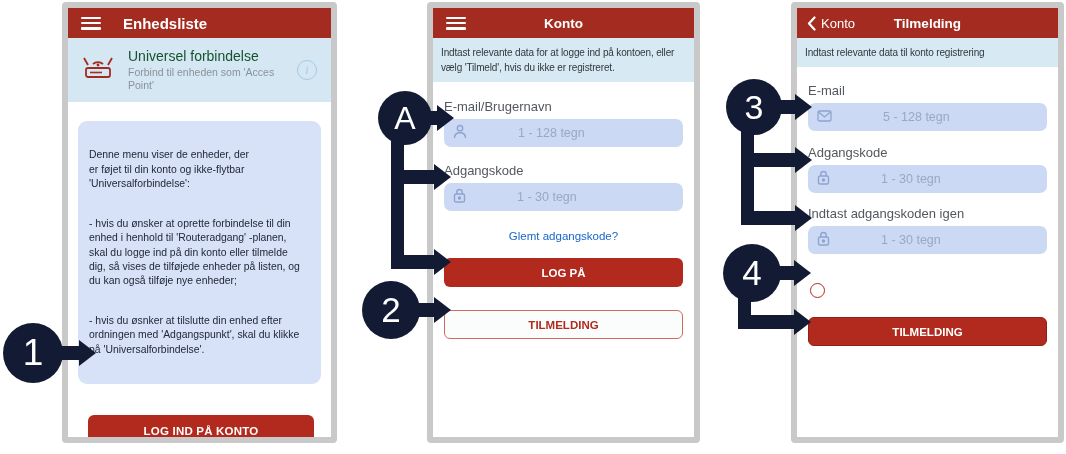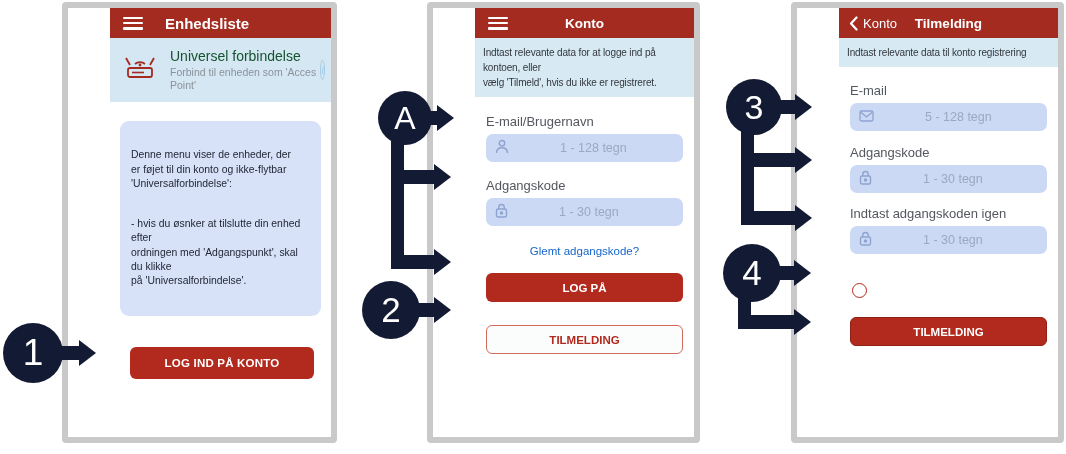--- a/index.html
+++ b/index.html
@@ -1,18 +1,18 @@
 <!DOCTYPE html>
 <html><head>
 <meta charset="utf-8">
 <style>
   * { box-sizing: border-box; margin: 0; padding: 0; }
   html,body { width:1066px; height:454px; background:#fff; font-family:"Liberation Sans", sans-serif; position:relative; overflow:hidden; }
 
-  .phone { position:absolute; top:2px; height:441px; background:#fff; border:6px solid #c9c9c9; border-radius:4px; overflow:hidden;padding-left:42px; }
+  .phone { position:absolute; top:2px; height:441px; background:#fff; border:6px solid #c9c9c9; border-radius:4px; overflow:hidden; }
   #phone1 { left:62px;  width:275px; }
   #phone2 { left:427px; width:273px; }
   #phone3 { left:791px; width:273px; }
 
   .appbar { height:30px; background:#a32b20; color:#fff; display:flex; align-items:center; position:relative; }
   .appbar .title-center { position:absolute; left:0; right:0; text-align:center; font-size:13.5px; font-weight:bold; }
   .appbar .title-left { font-size:15px; font-weight:bold; margin-left:22px; }
   .hamburger { width:20px; height:13px; margin-left:13px; display:flex; flex-direction:column; justify-content:space-between; cursor:pointer; }
   .hamburger div { height:2.6px; background:#fff; border-radius:1px; }
   .back-group { display:flex; align-items:center; margin-left:10px; z-index:2; cursor:pointer; }
@@ -89,20 +89,25 @@
     <div class="txt">
       <div class="t">Universel forbindelse</div>
       <div class="s">Forbind til enheden som 'Acces Point'</div>
     </div>
     <div class="info-icon">i</div>
   </div>
   <div class="desc-box">
     <p>Denne menu viser de enheder, der
 er føjet til din konto og ikke-flytbar
 'Universalforbindelse':</p>
+    <p> - hvis du ønsker at oprette forbindelse til din
+enhed i henhold til 'Routeradgang' -planen,
+skal du logge ind på din konto eller tilmelde
+dig, så vises de tilføjede enheder på listen, og
+du kan også tilføje nye enheder;</p>
     <p> - hvis du øsnker at tilslutte din enhed efter
 ordningen med 'Adgangspunkt', skal du klikke
 på 'Universalforbindelse'.</p>
   </div>
   <div class="btn btn-red" id="s1-login">LOG IND PÅ KONTO</div>
 </div>
 
 <div class="phone" id="phone2">
   <div class="appbar">
     <div class="hamburger">

